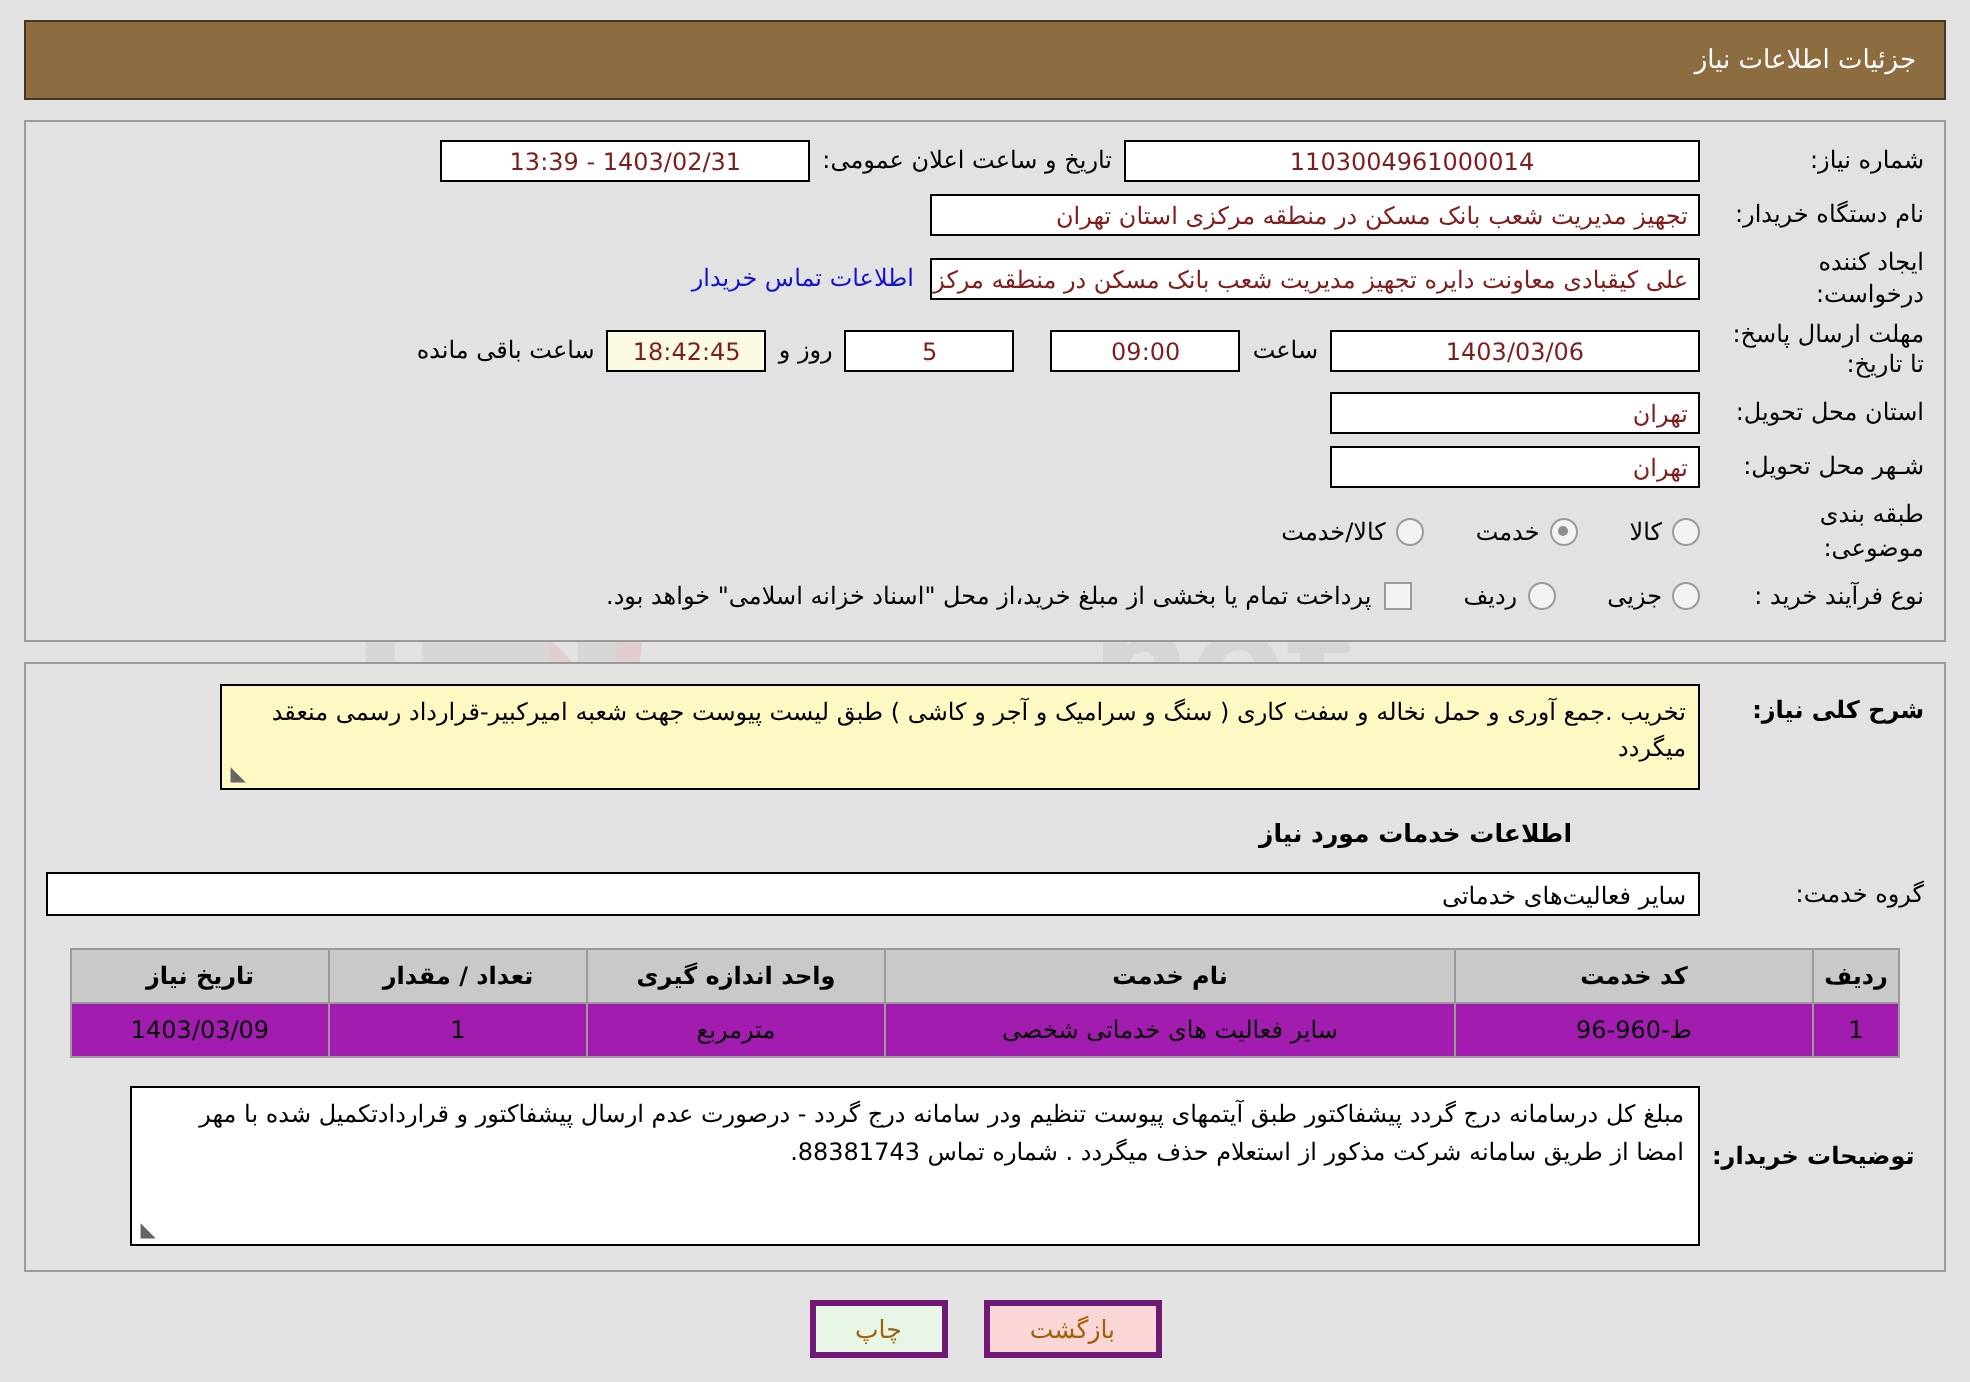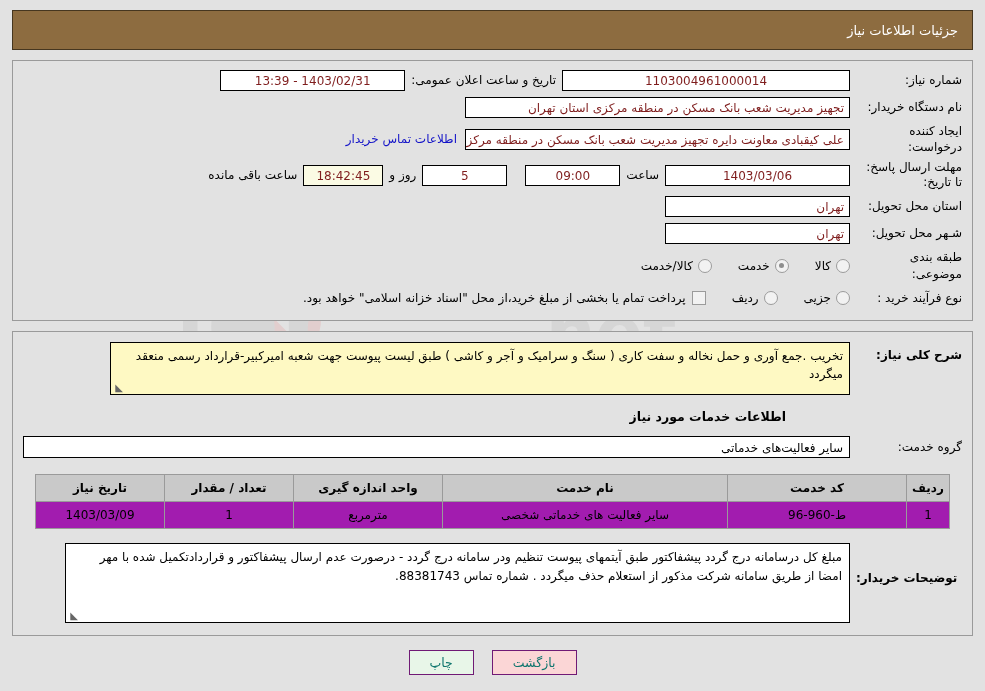--- a/index.html
+++ b/index.html
@@ -272,26 +272,26 @@
 
   
   .btn-bar {
     display: flex;
     justify-content: center;
     align-items: center;
     gap: 18px;
     margin-top: 14px;
   }
   .btn {
-    border: 1px solid #701a75;
+    border: 3px solid #701a75;
     font-size: 12.5px;
     padding: 4px 20px;
     cursor: pointer;
     font-family: inherit;
-    color: #0f766e;
+    color: #a16207;
     line-height: 1.2;
   }
   .btn-print  { background: #e8f6e8; }
   .btn-back   { background: #fbd6d6; }
 </style>
 </head>
 <body>
 
 <div class="watermark">
   <svg width="620" height="175" viewBox="0 0 620 175" aria-hidden="true">

